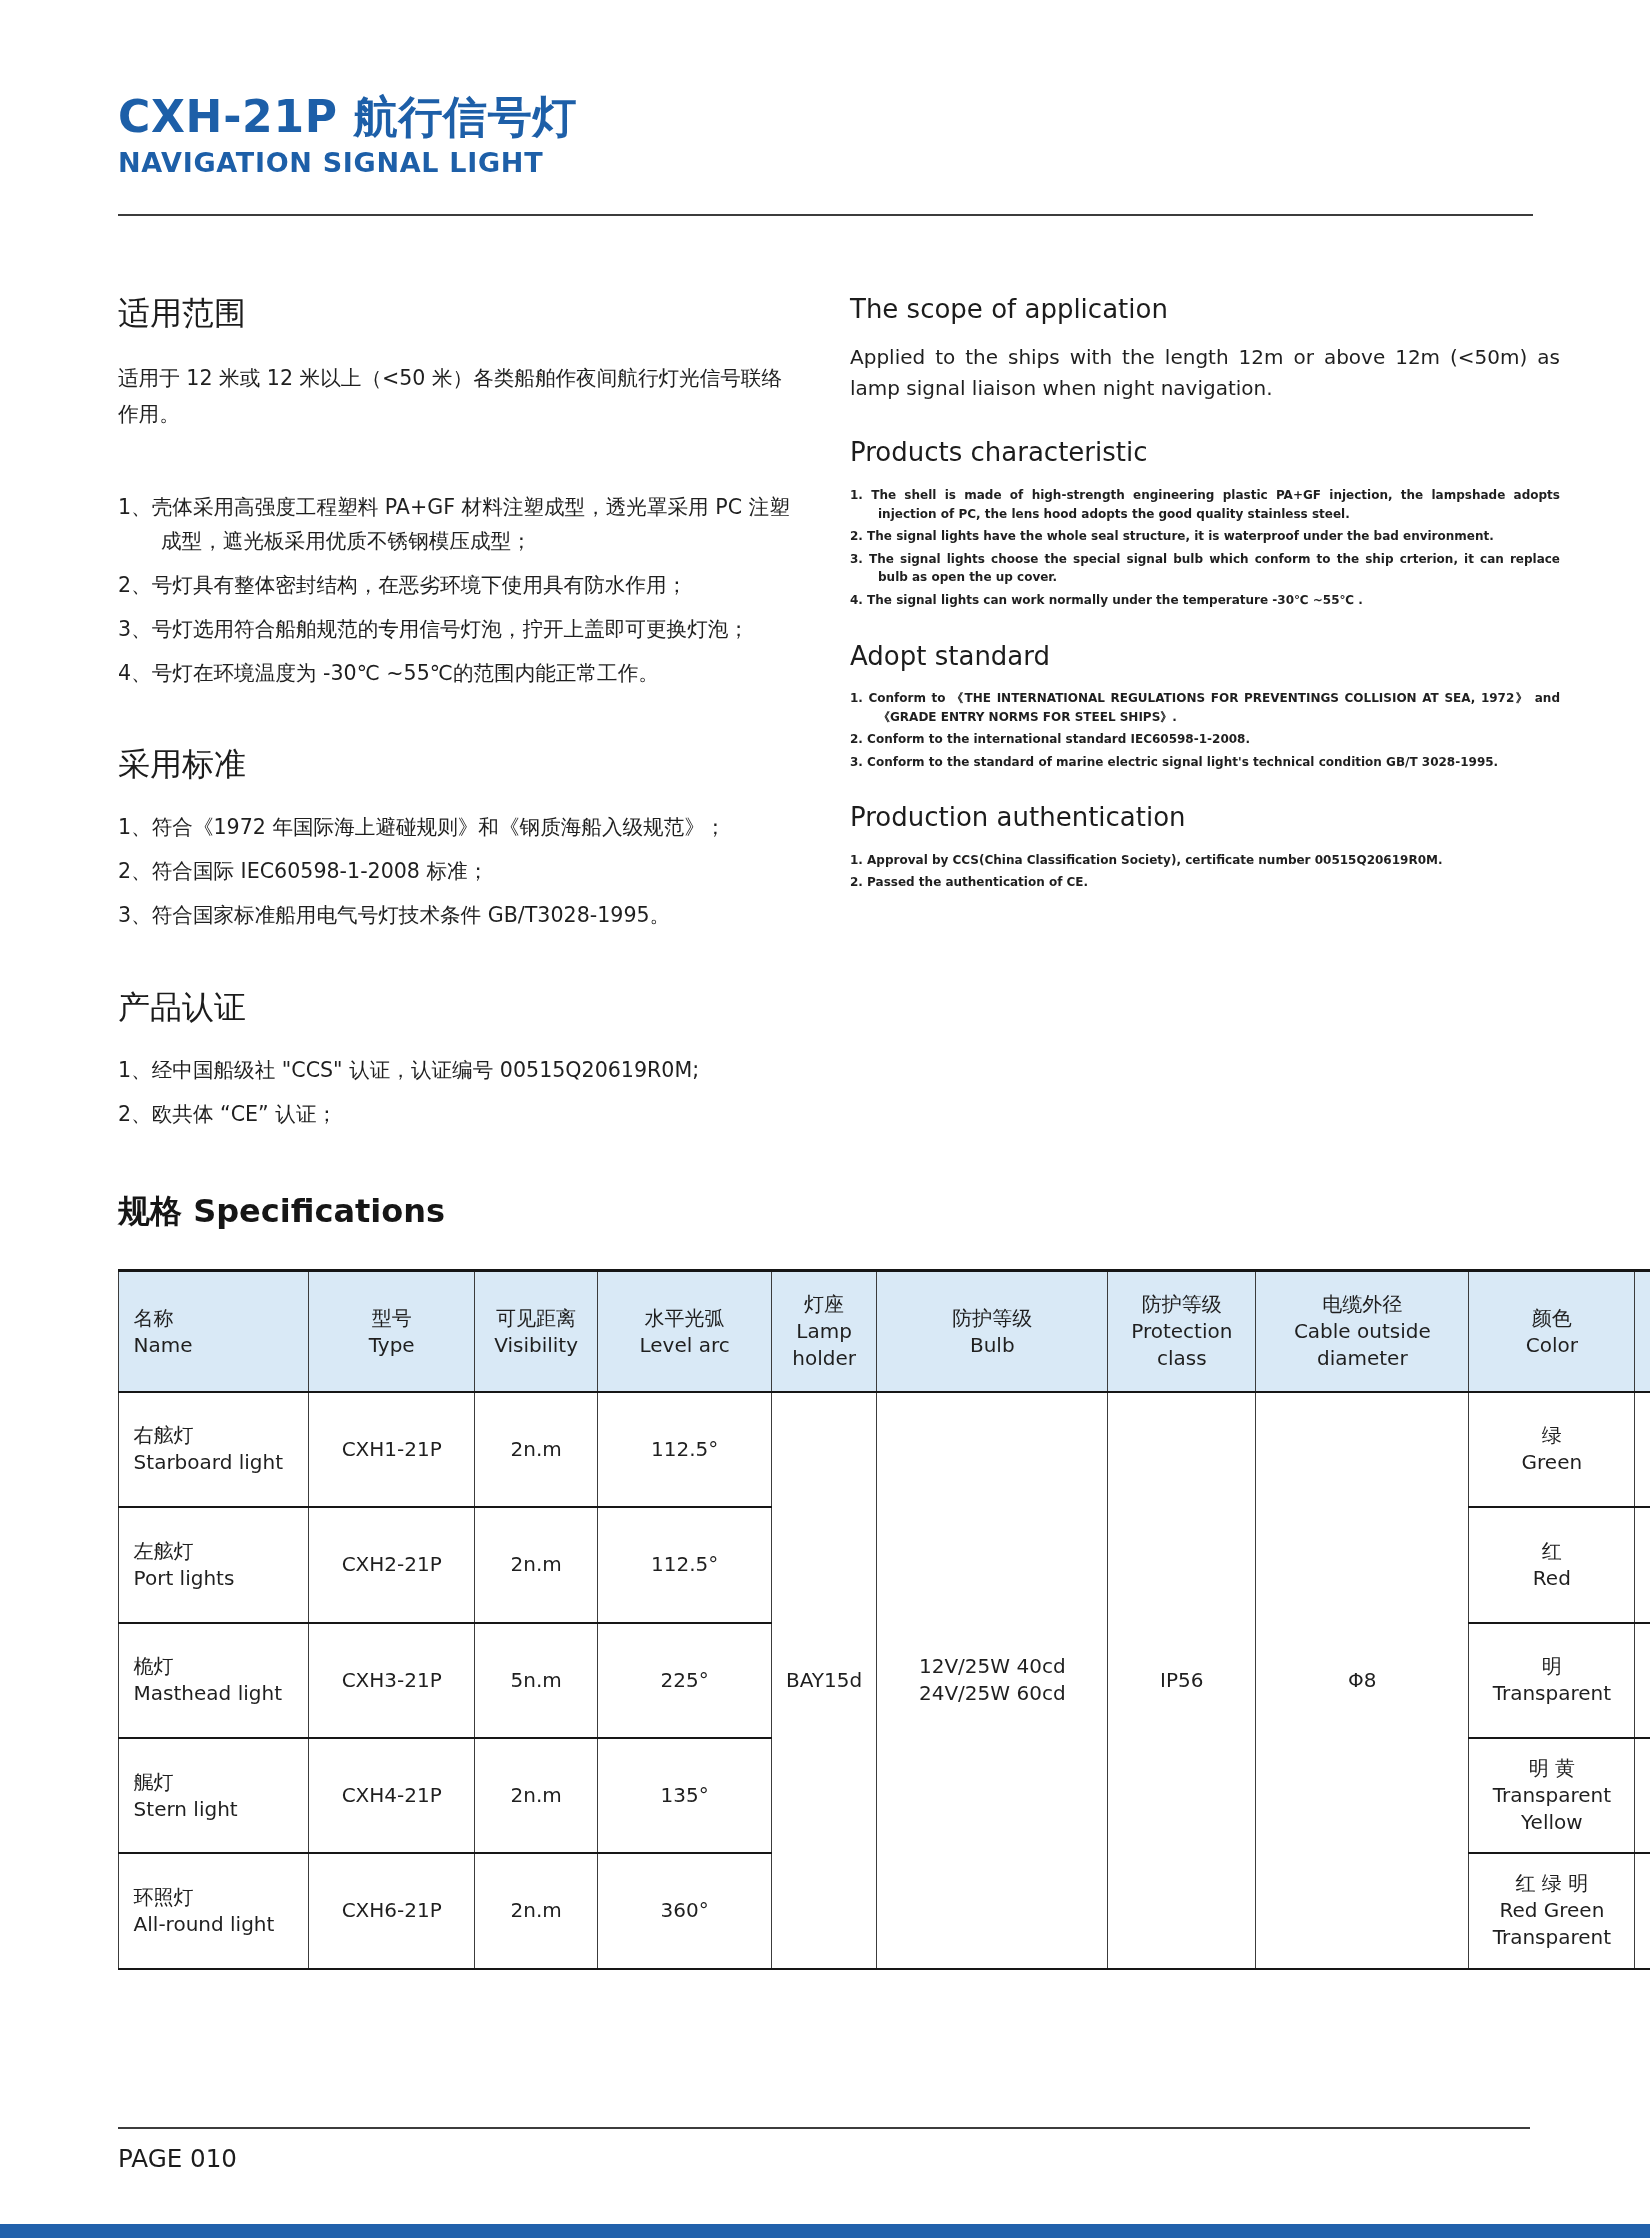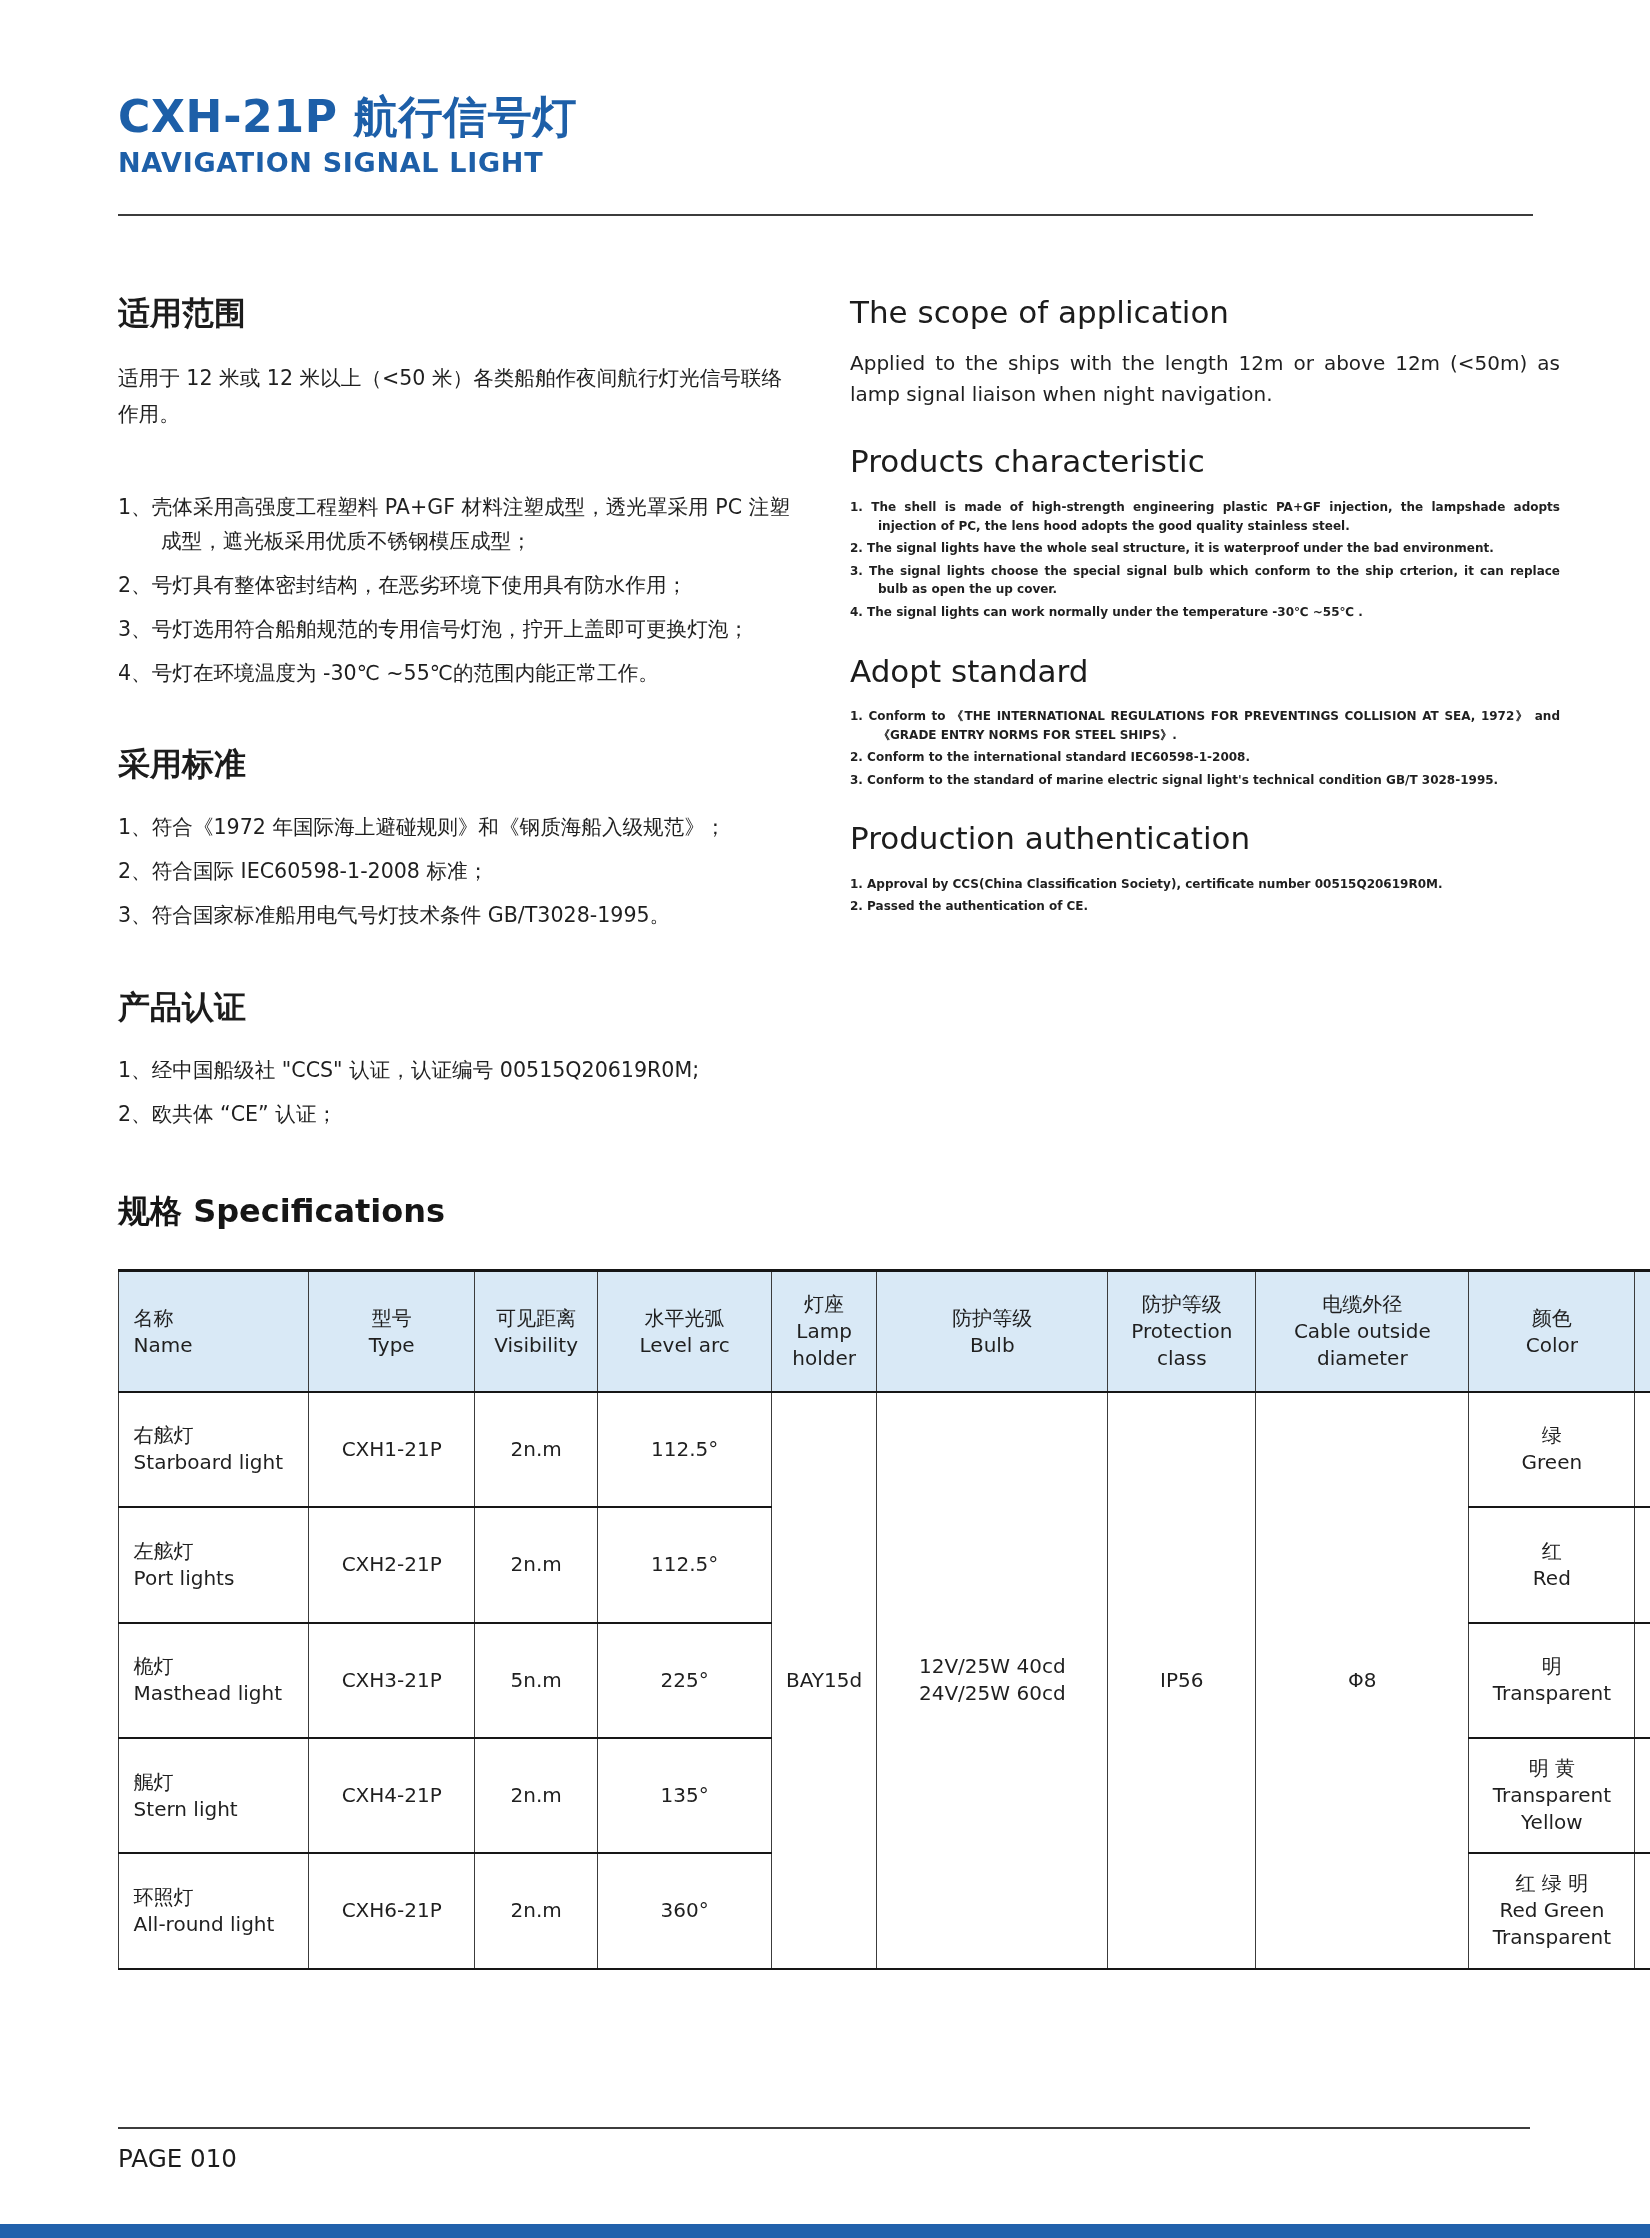--- a/index.html
+++ b/index.html
@@ -12,22 +12,22 @@
   .header { position:absolute; top:93px; left:118px; right:117px; }
   .title-zh { color:#1d5fa8; font-size:44px; font-weight:bold; letter-spacing:0.7px; line-height:1.1; }
   .title-en { color:#1d5fa8; font-size:27px; font-weight:bold; letter-spacing:0.7px; margin-top:5.3px; }
   .top-rule { border:none; border-top:2.7px solid #3c3c3c; margin:36px 0 0 0; }
 
   .col { position:absolute; top:294px; }
   .col-left  { left:118px;  width:680px; }
   .col-right { left:850px; width:710px; }
 
   h2 { color:#1c1c1c; line-height:1.2; }
-  .h-zh { font-size:32px; font-weight:bold; margin:0 0 28px 0; }
-  .h-en { font-size:31px; font-weight:normal; margin:0 0 17.3px 0; }
+  .h-zh { font-size:32px; font-weight:normal; margin:0 0 28px 0; }
+  .h-en { font-size:26px; font-weight:normal; margin:0 0 17.3px 0; }
 
   .body-zh { font-size:20.6px; line-height:1.75; margin:0 0 59px 0; }
   .body-en { font-size:20px; line-height:1.55; margin:0 0 33px 0; text-align:justify; }
 
   .list { list-style:none; margin:0 0 55px 0; padding:0; }
   .list-en { margin-bottom:31px; }
   .list li { position:relative; }
   .list-zh li { font-size:20.6px; line-height:1.62; margin-bottom:10.6px; padding-left:43px; text-indent:-43px; }
   .list-en li { font-size:12px; line-height:1.55; margin-bottom:4px; padding-left:28px; text-indent:-28px; text-align:justify;font-weight:bold; }
 

